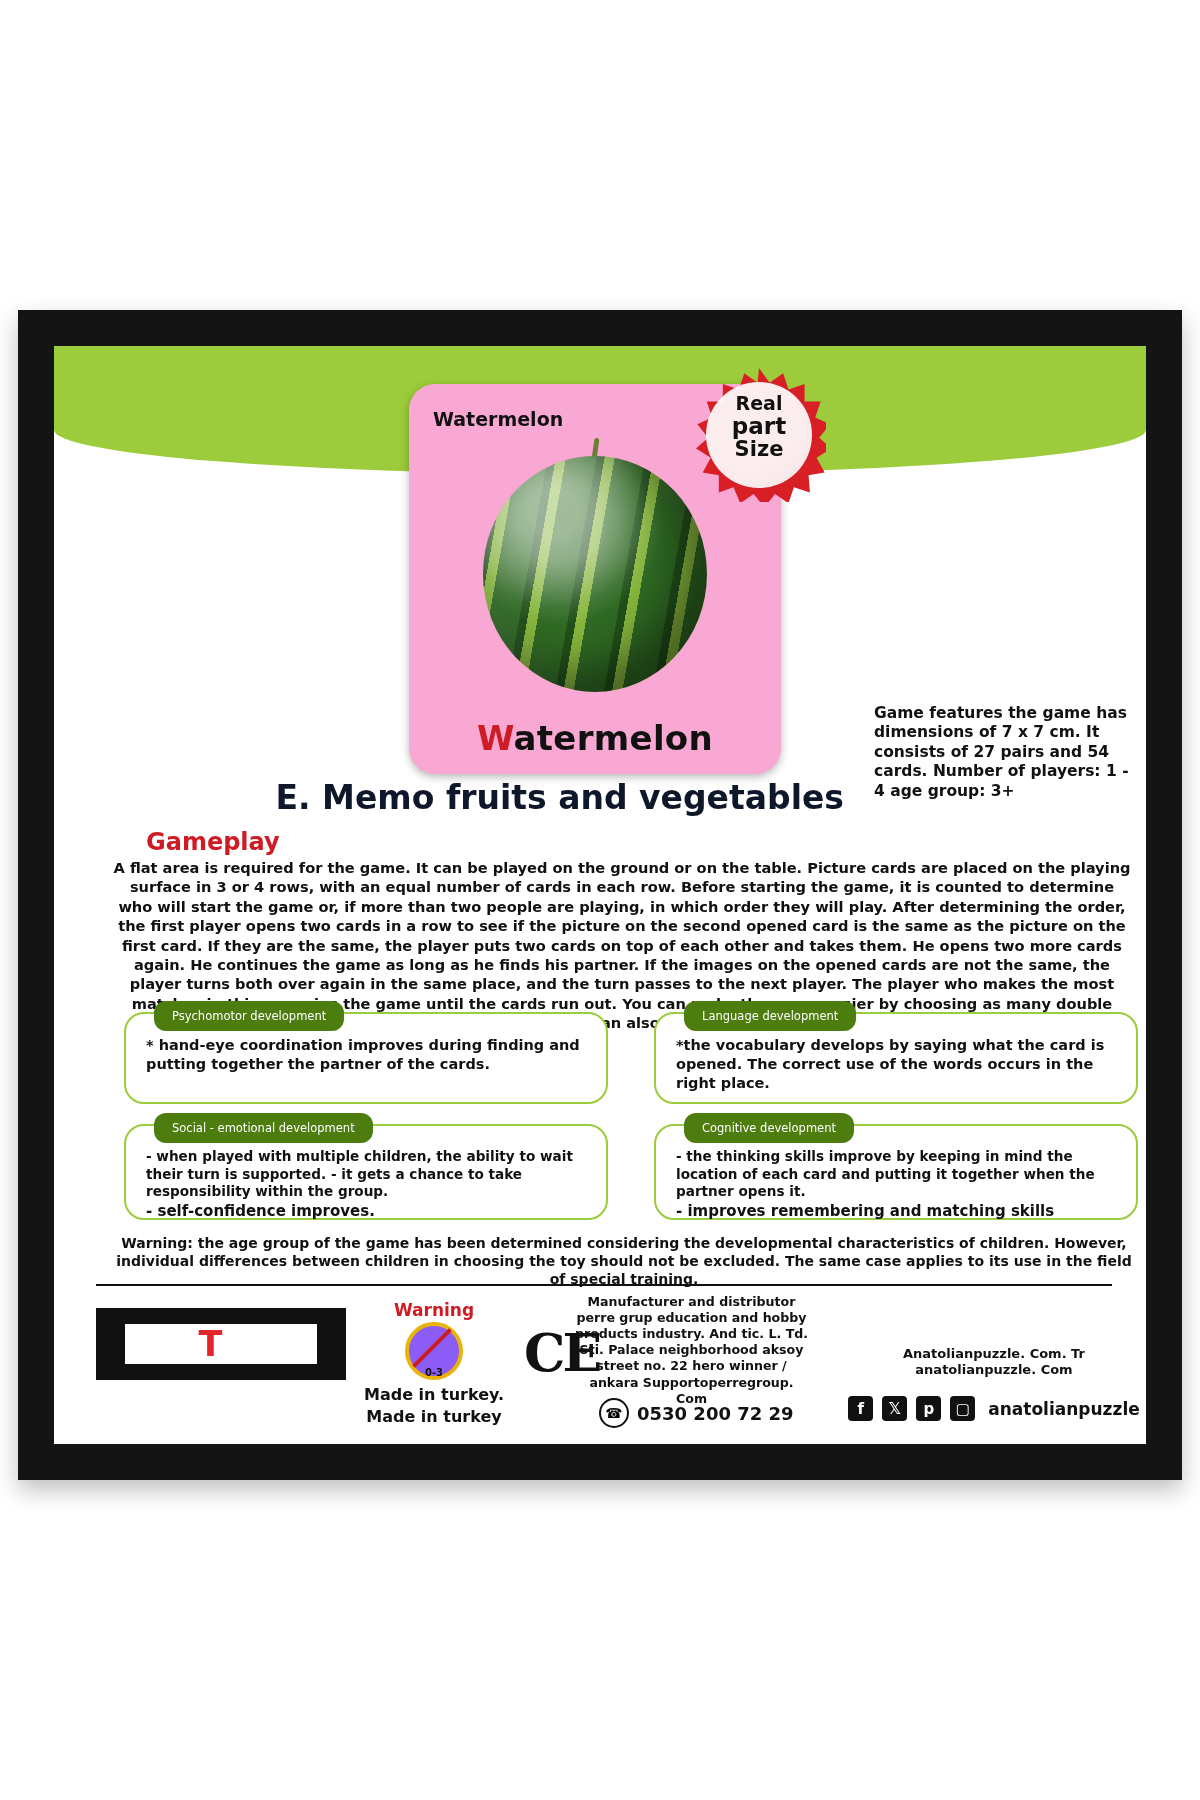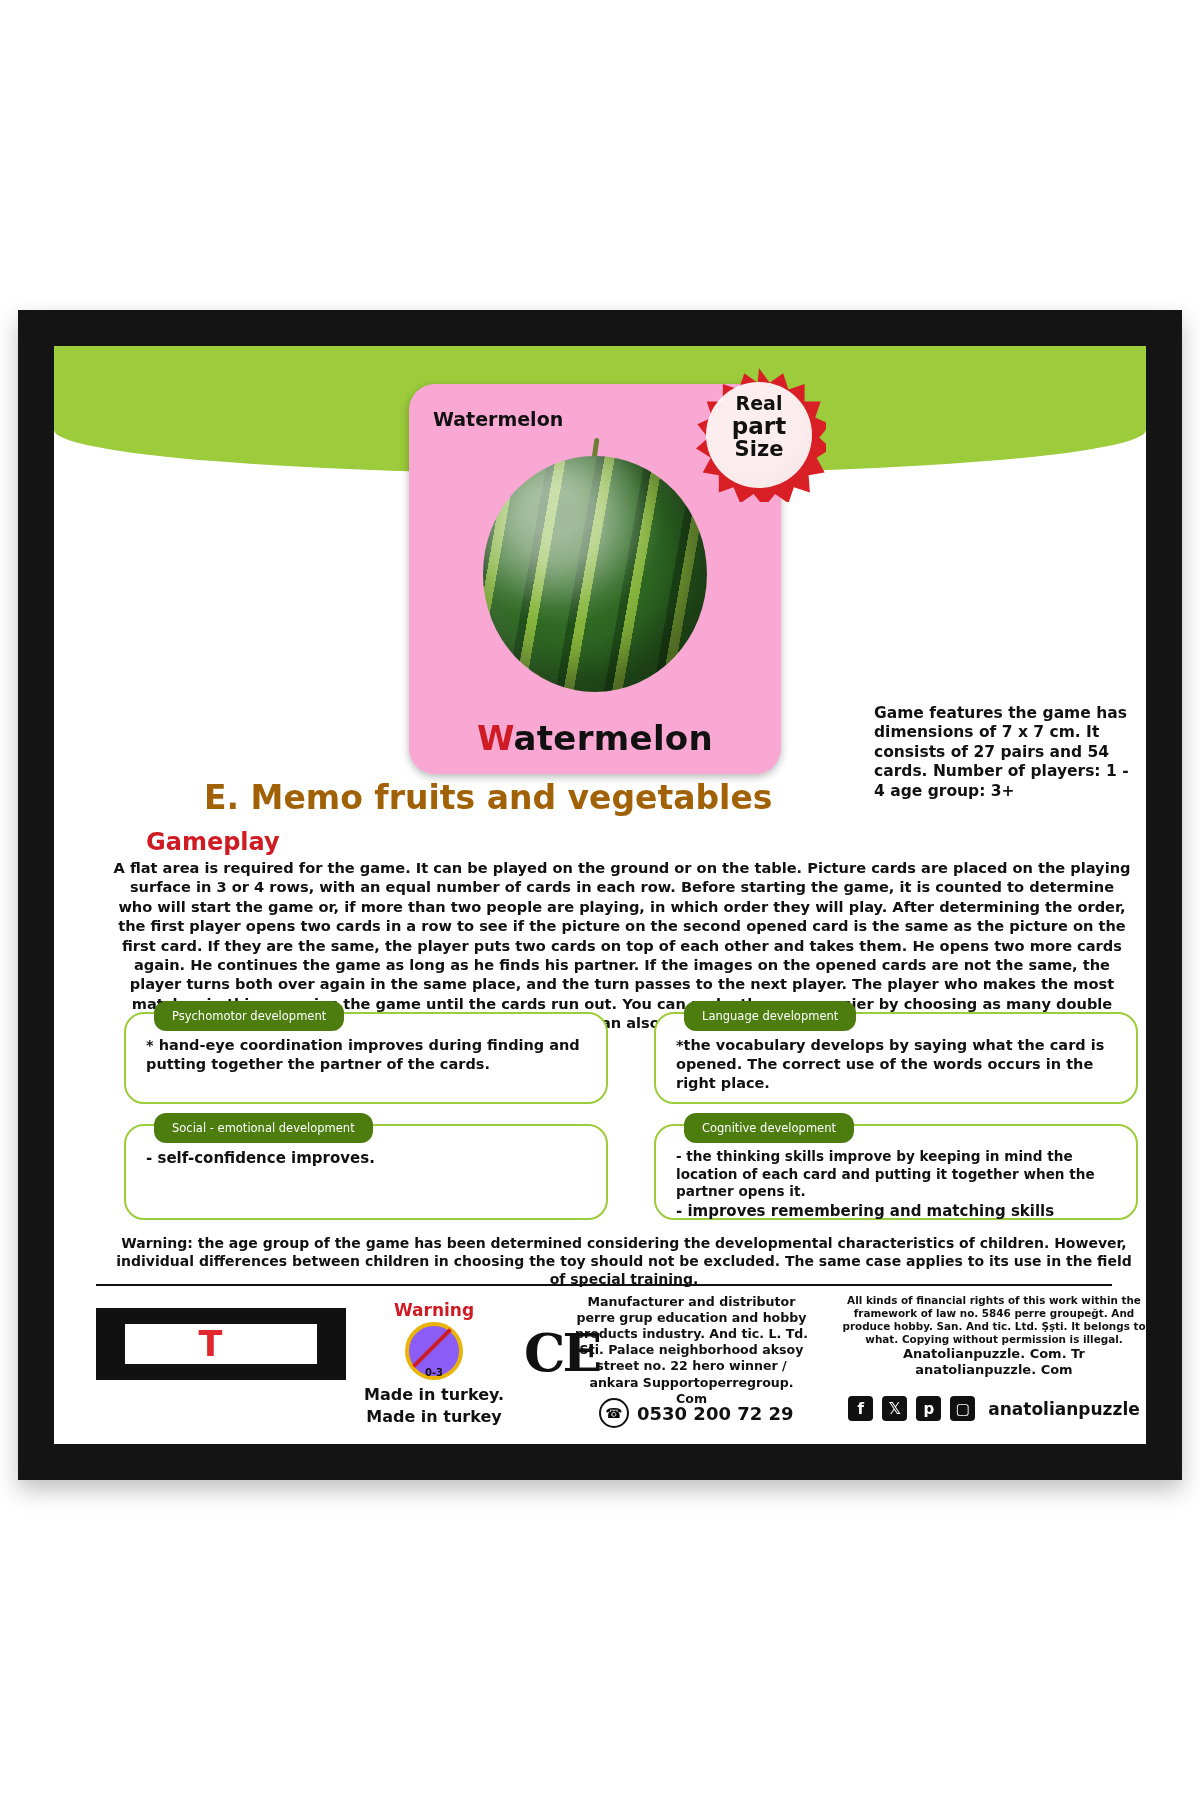--- a/index.html
+++ b/index.html
@@ -74,22 +74,22 @@
   .badge .btxt{
     position:absolute;left:0;top:26px;width:134px;text-align:center;
     font-weight:bold;color:#111;line-height:1.05;
   }
   .badge .btxt .l1{font-size:19px;display:block;}
   .badge .btxt .l2{font-size:23px;display:block;}
   .badge .btxt .l3{font-size:21px;display:block;}
 
   
   .maintitle{
-    position:absolute;left:150px;top:432px;width:640px;text-align:left;
-    font-size:33px;font-weight:bold;color:#a16207;
+    position:absolute;left:150px;top:432px;width:640px;text-align:right;
+    font-size:33px;font-weight:bold;color:#0f172a;
   }
 
   
   .features{
     position:absolute;left:820px;top:358px;width:270px;
     font-size:15.5px;font-weight:bold;color:#111;line-height:1.25;
   }
 
   
   .gameplay-h{
@@ -214,20 +214,21 @@
       <div class="devbox" id="dev2">
         <div class="devtab">Language development</div>
         <div class="devbody">
           <span>*the vocabulary develops by saying what the card is opened. The correct use of the words occurs in the right place.</span>
         </div>
       </div>
 
       <div class="devbox" id="dev3">
         <div class="devtab">Social - emotional development</div>
         <div class="devbody">
+          <span>- when played with multiple children, the ability to wait their turn is supported. - it gets a chance to take responsibility within the group.</span>
           <span class="small">- self-confidence improves.</span>
         </div>
       </div>
 
       <div class="devbox" id="dev4">
         <div class="devtab">Cognitive development</div>
         <div class="devbody">
           <span>- the thinking skills improve by keeping in mind the location of each card and putting it together when the partner opens it.</span>
           <span class="small">- improves remembering and matching skills</span>
         </div>
@@ -254,21 +255,20 @@
 
         <div class="ce">CE</div>
 
         <div class="manu">Manufacturer and distributor perre grup education and hobby products industry. And tic. L. Td. Sti. Palace neighborhood aksoy street no. 22 hero winner / ankara Supportoperregroup. Com</div>
 
         <div class="phone">
           <span class="wa">☎</span>
           <span class="num">0530 200 72 29</span>
         </div>
 
-        <div class="rights">All kinds of financial rights of this work within the framework of law no. 5846 perre groupeğt. And produce hobby. San. And tic. Ltd. Şşti. It belongs to what. Copying without permission is illegal.</div>
         <div class="sites">
           <div>Anatolianpuzzle. Com. Tr</div>
           <div>anatolianpuzzle. Com</div>
         </div>
 
         <div class="social">
           <span class="ic">f</span>
           <span class="ic">𝕏</span>
           <span class="ic">p</span>
           <span class="ic">▢</span>

